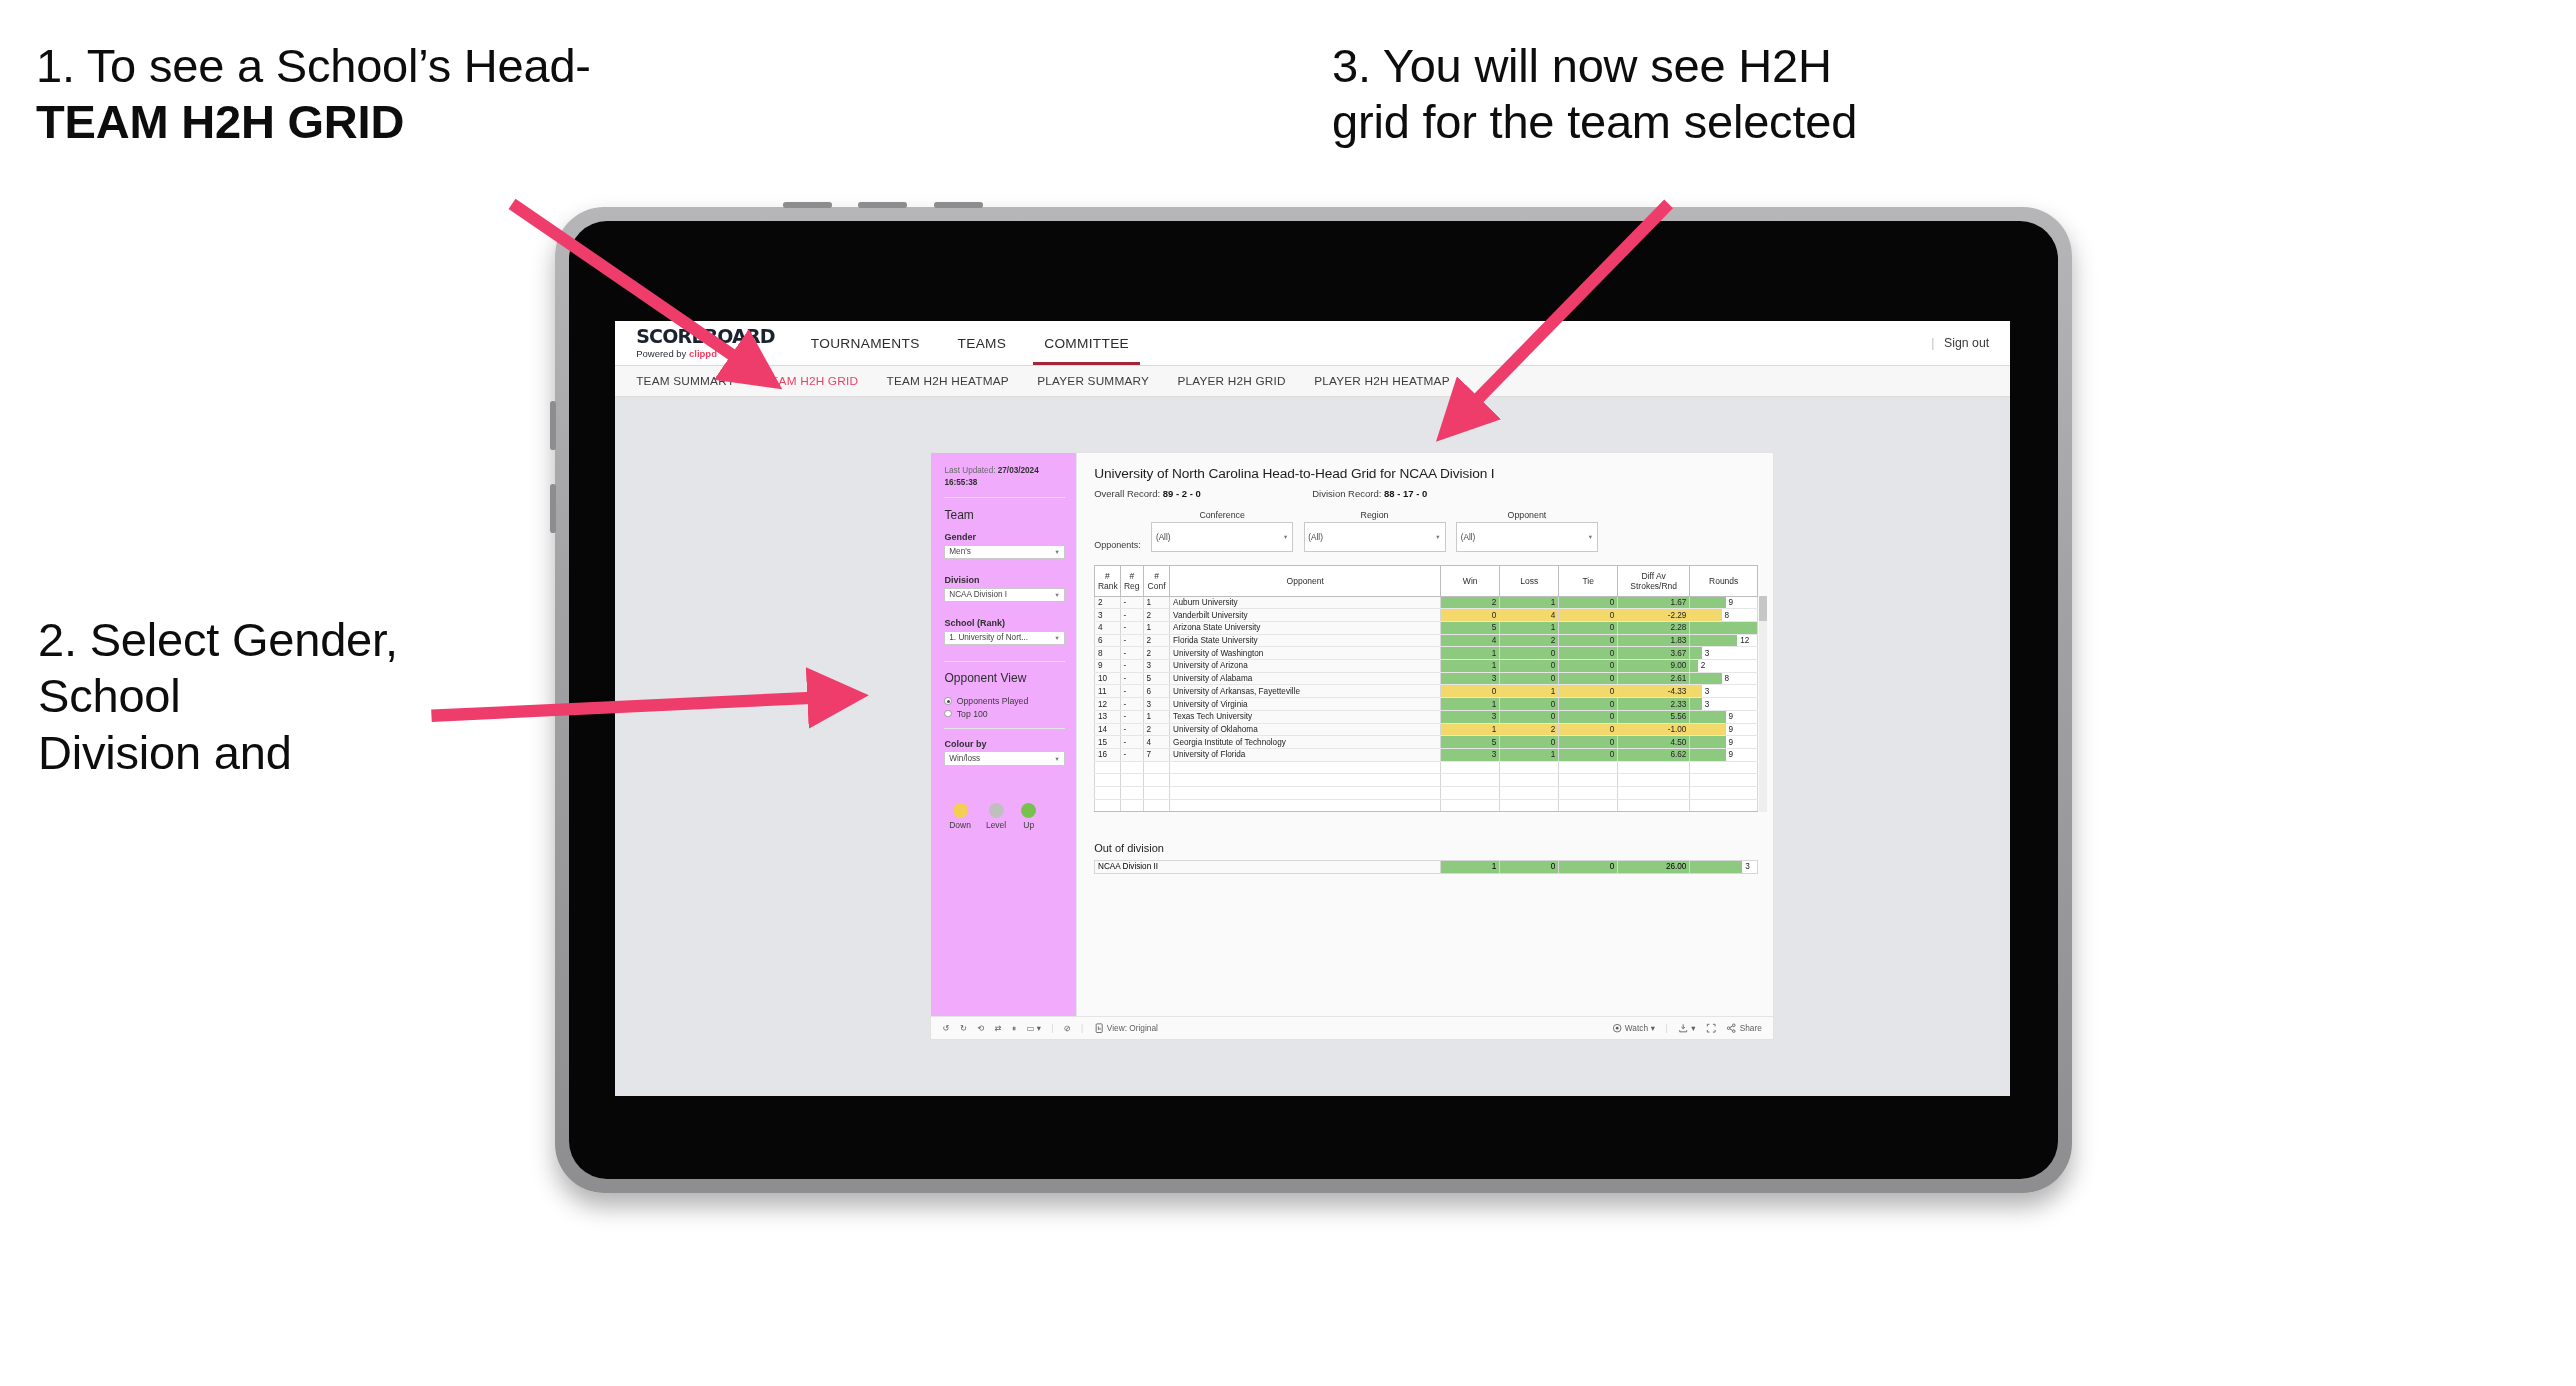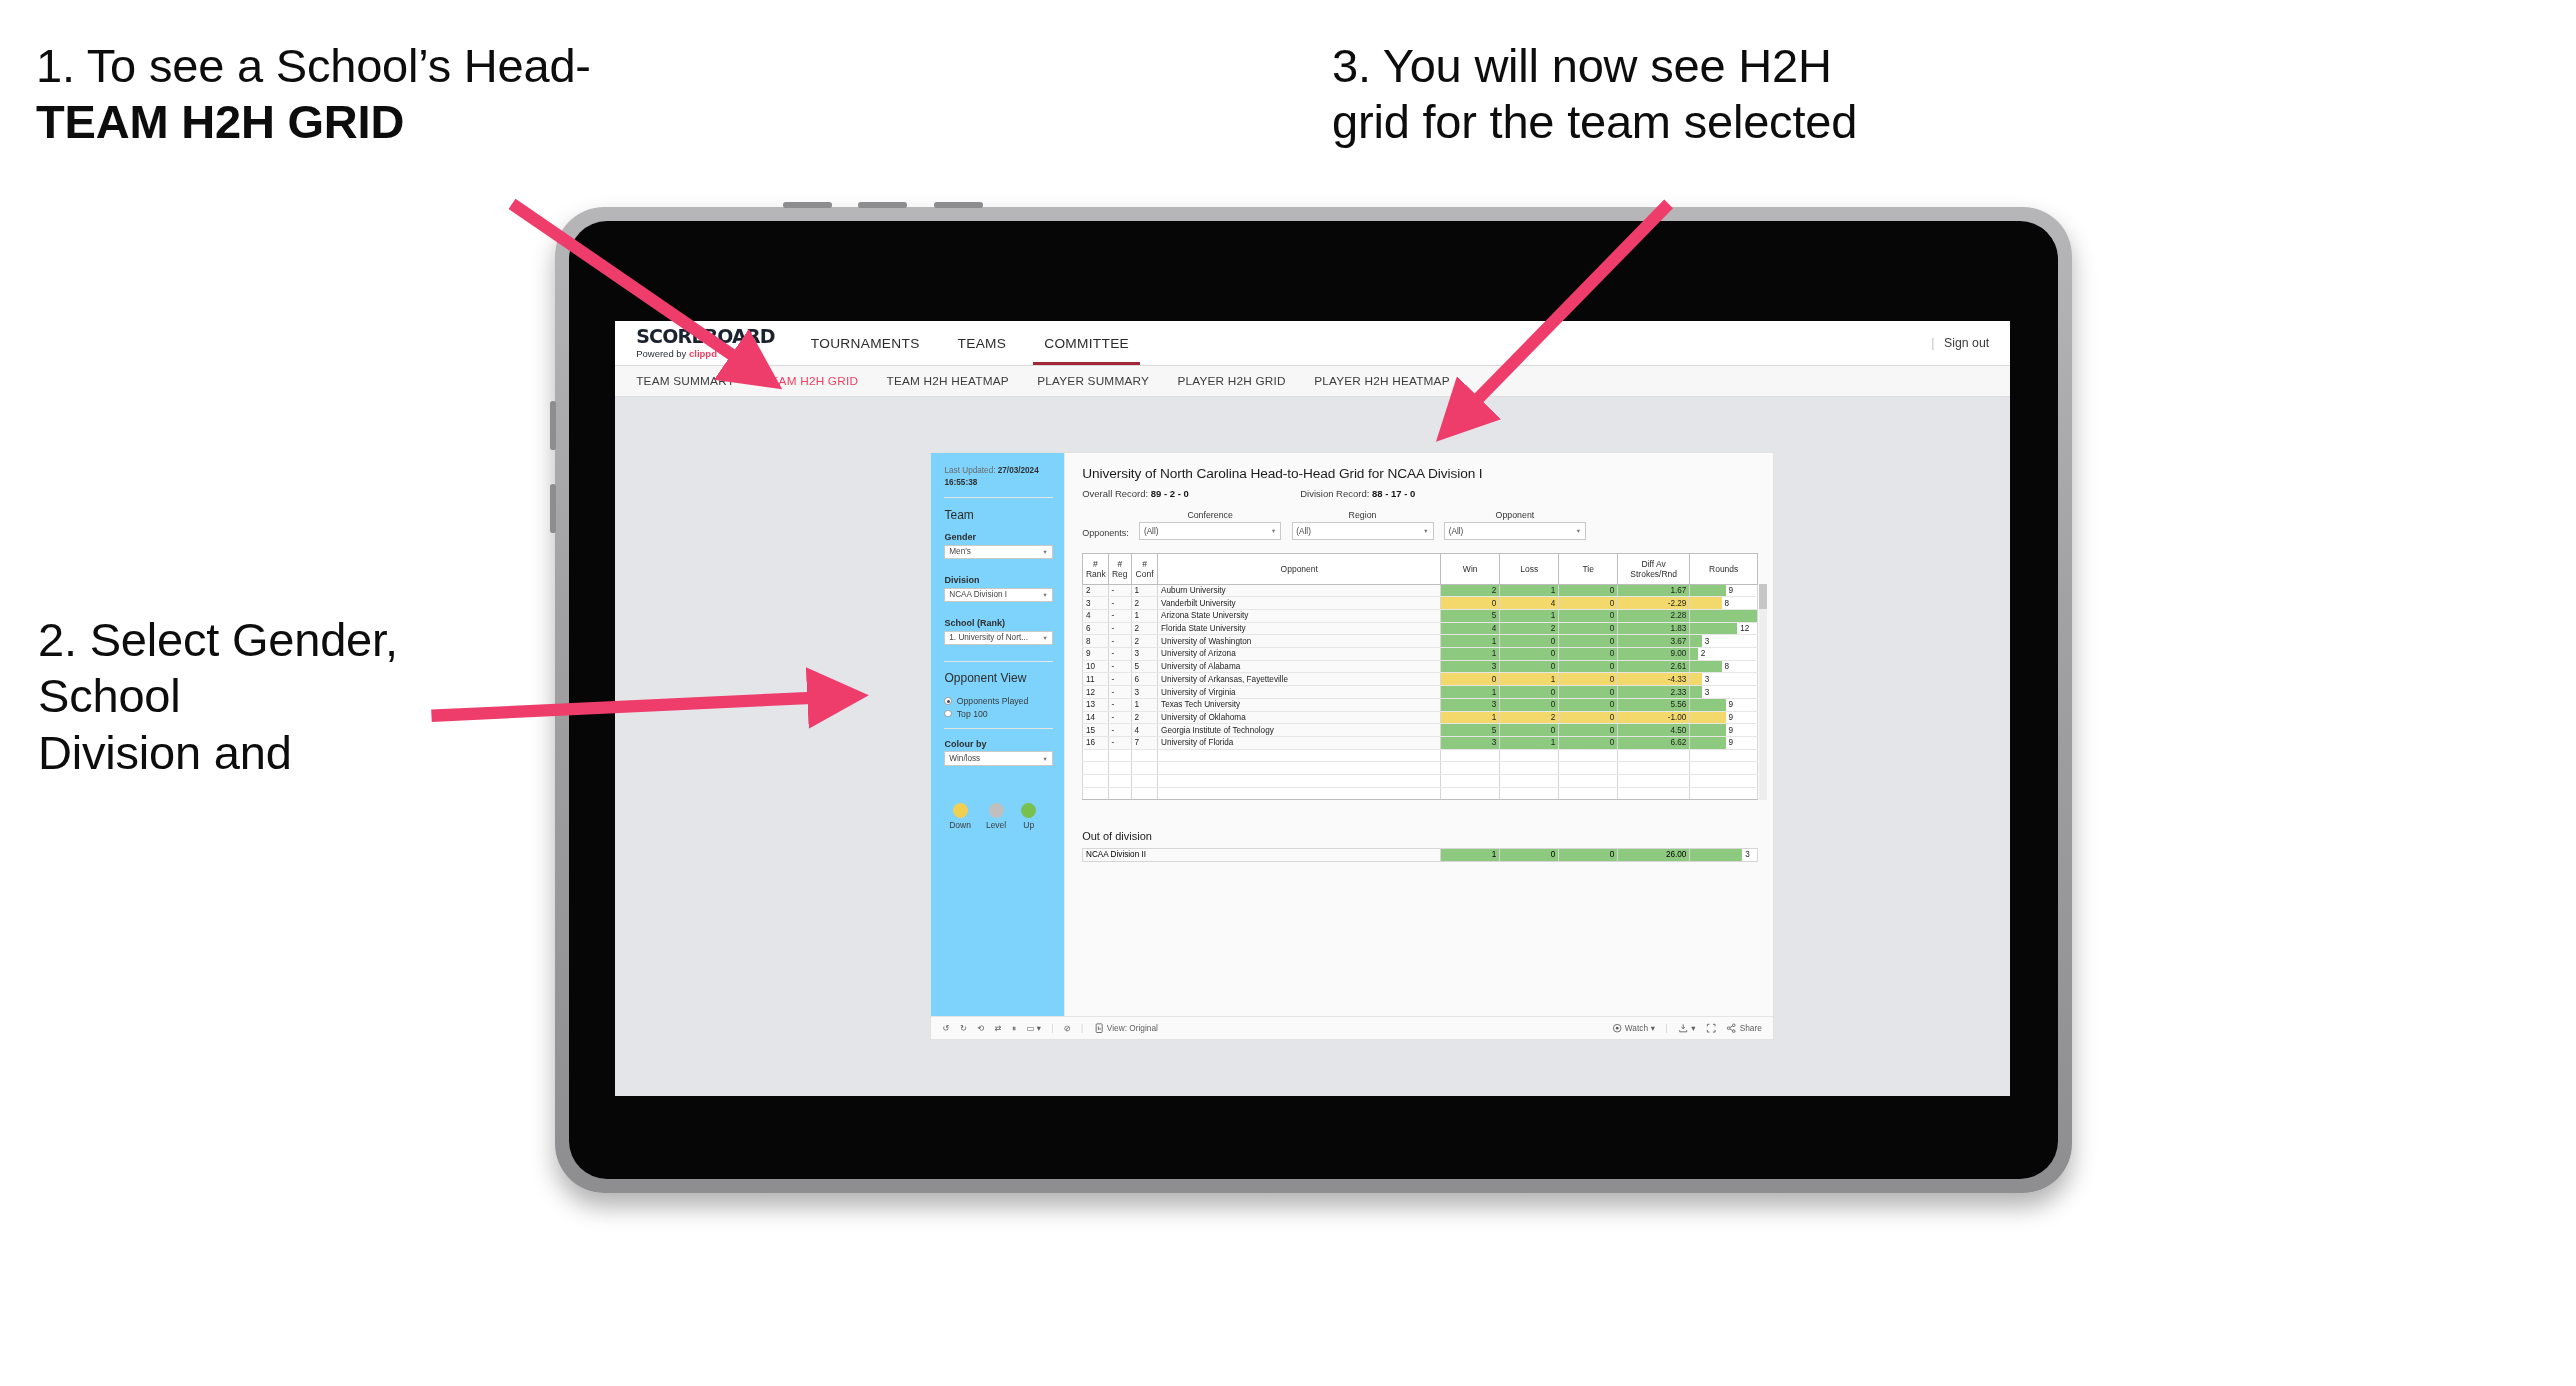--- a/index.html
+++ b/index.html
@@ -150,22 +150,22 @@
     height: 588px;
     background: #fafafa;
     border: 0.9px solid #e2e2e2;
     display: flex;
     flex-direction: column;
   }
   #viz-body { flex: 1; display: flex; min-height: 0; }
 
   
   #filters {
-    width: 134px;
-    background: #7dd3fc;
+    width: 146px;
+    background: #f0abfc;
     border-right: 0.9px solid #e7e7e7;
     padding: 12.3px 11.4px 0 13.3px;
     font-size: 9px;
     color: #3a3a3a;
   }
   #last-updated { font-size: 8.2px; color: #6a6a6a; line-height: 1.35; }
   #last-updated b { color: #2f2f2f; font-weight: 700; }
   .hr { border-top: 0.9px solid #e4e4e4; margin: 9.5px 0; }
   .section-title { font-size: 12px; color: #2d2d2d; margin-bottom: 10.4px; }
   .field-label { font-size: 9px; color: #2f2f2f; margin-bottom: 2.8px; font-weight: 600; }
@@ -205,21 +205,21 @@
   #content { flex: 1; padding: 13.3px 15px 0 17px; min-width: 0; }
   #viz-title { font-size: 13.7px; color: #1d1d1d; font-weight: 400; letter-spacing: -0.1px; }
   #records { display: flex; margin-top: 6.6px; font-size: 9.5px; color: #3b3b3b; }
   #records b { color: #151515; font-weight: 700; }
   #rec-overall { width: 218px; }
 
   #opp-filters { display: flex; align-items: flex-end; gap: 10.4px; margin-top: 11.4px; }
   #opp-label { font-size: 9px; color: #3a3a3a; padding-bottom: 2.8px; }
   .opp-field { width: 142px; }
   .opp-field .lbl { font-size: 8.8px; color: #333; margin-bottom: 1.9px; text-align: center; }
-  .opp-field .select { margin-bottom: 0; height: 18px; }
+  .opp-field .select { margin-bottom: 0; height: 30px; }
 
   
   #table-wrap { margin-top: 12.3px; position: relative; }
   table.grid { border-collapse: collapse; width: 100%; table-layout: fixed; font-size: 8.2px; color: #222; }
   table.grid th {
     border: 0.9px solid #bdbdbd;
     background: #fff;
     font-weight: 400;
     font-size: 8.5px;
     color: #2c2c2c;

